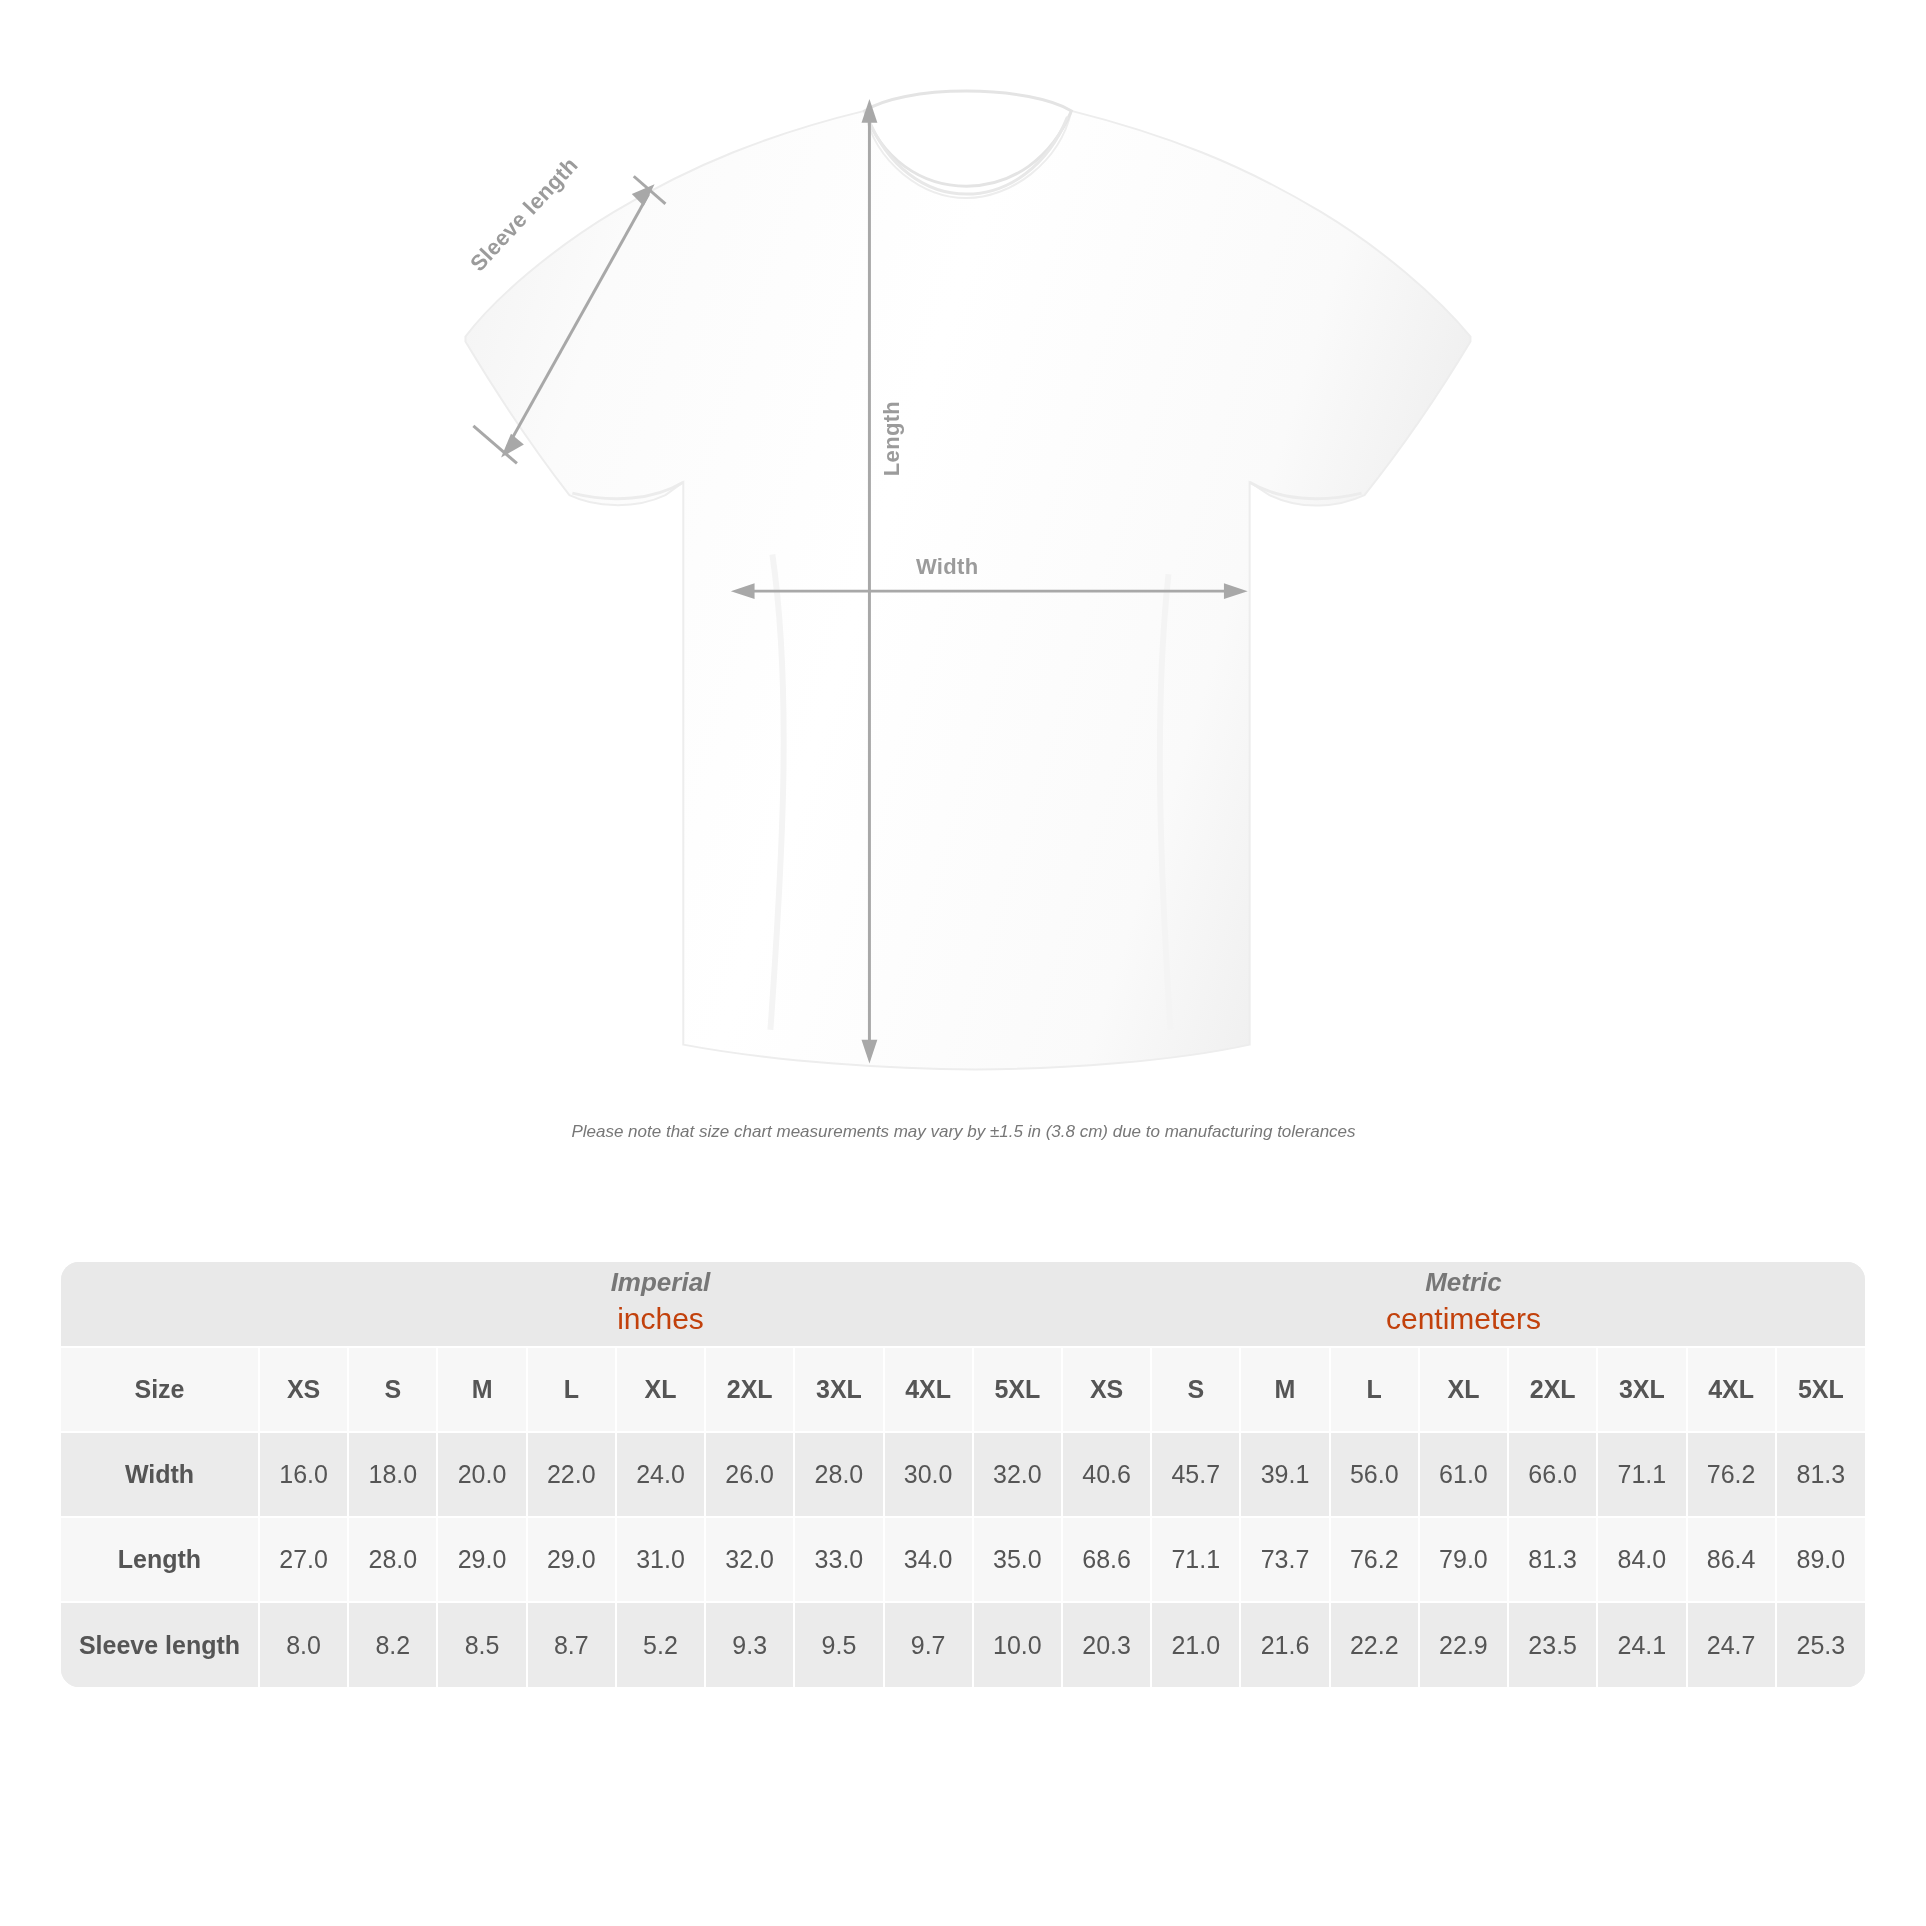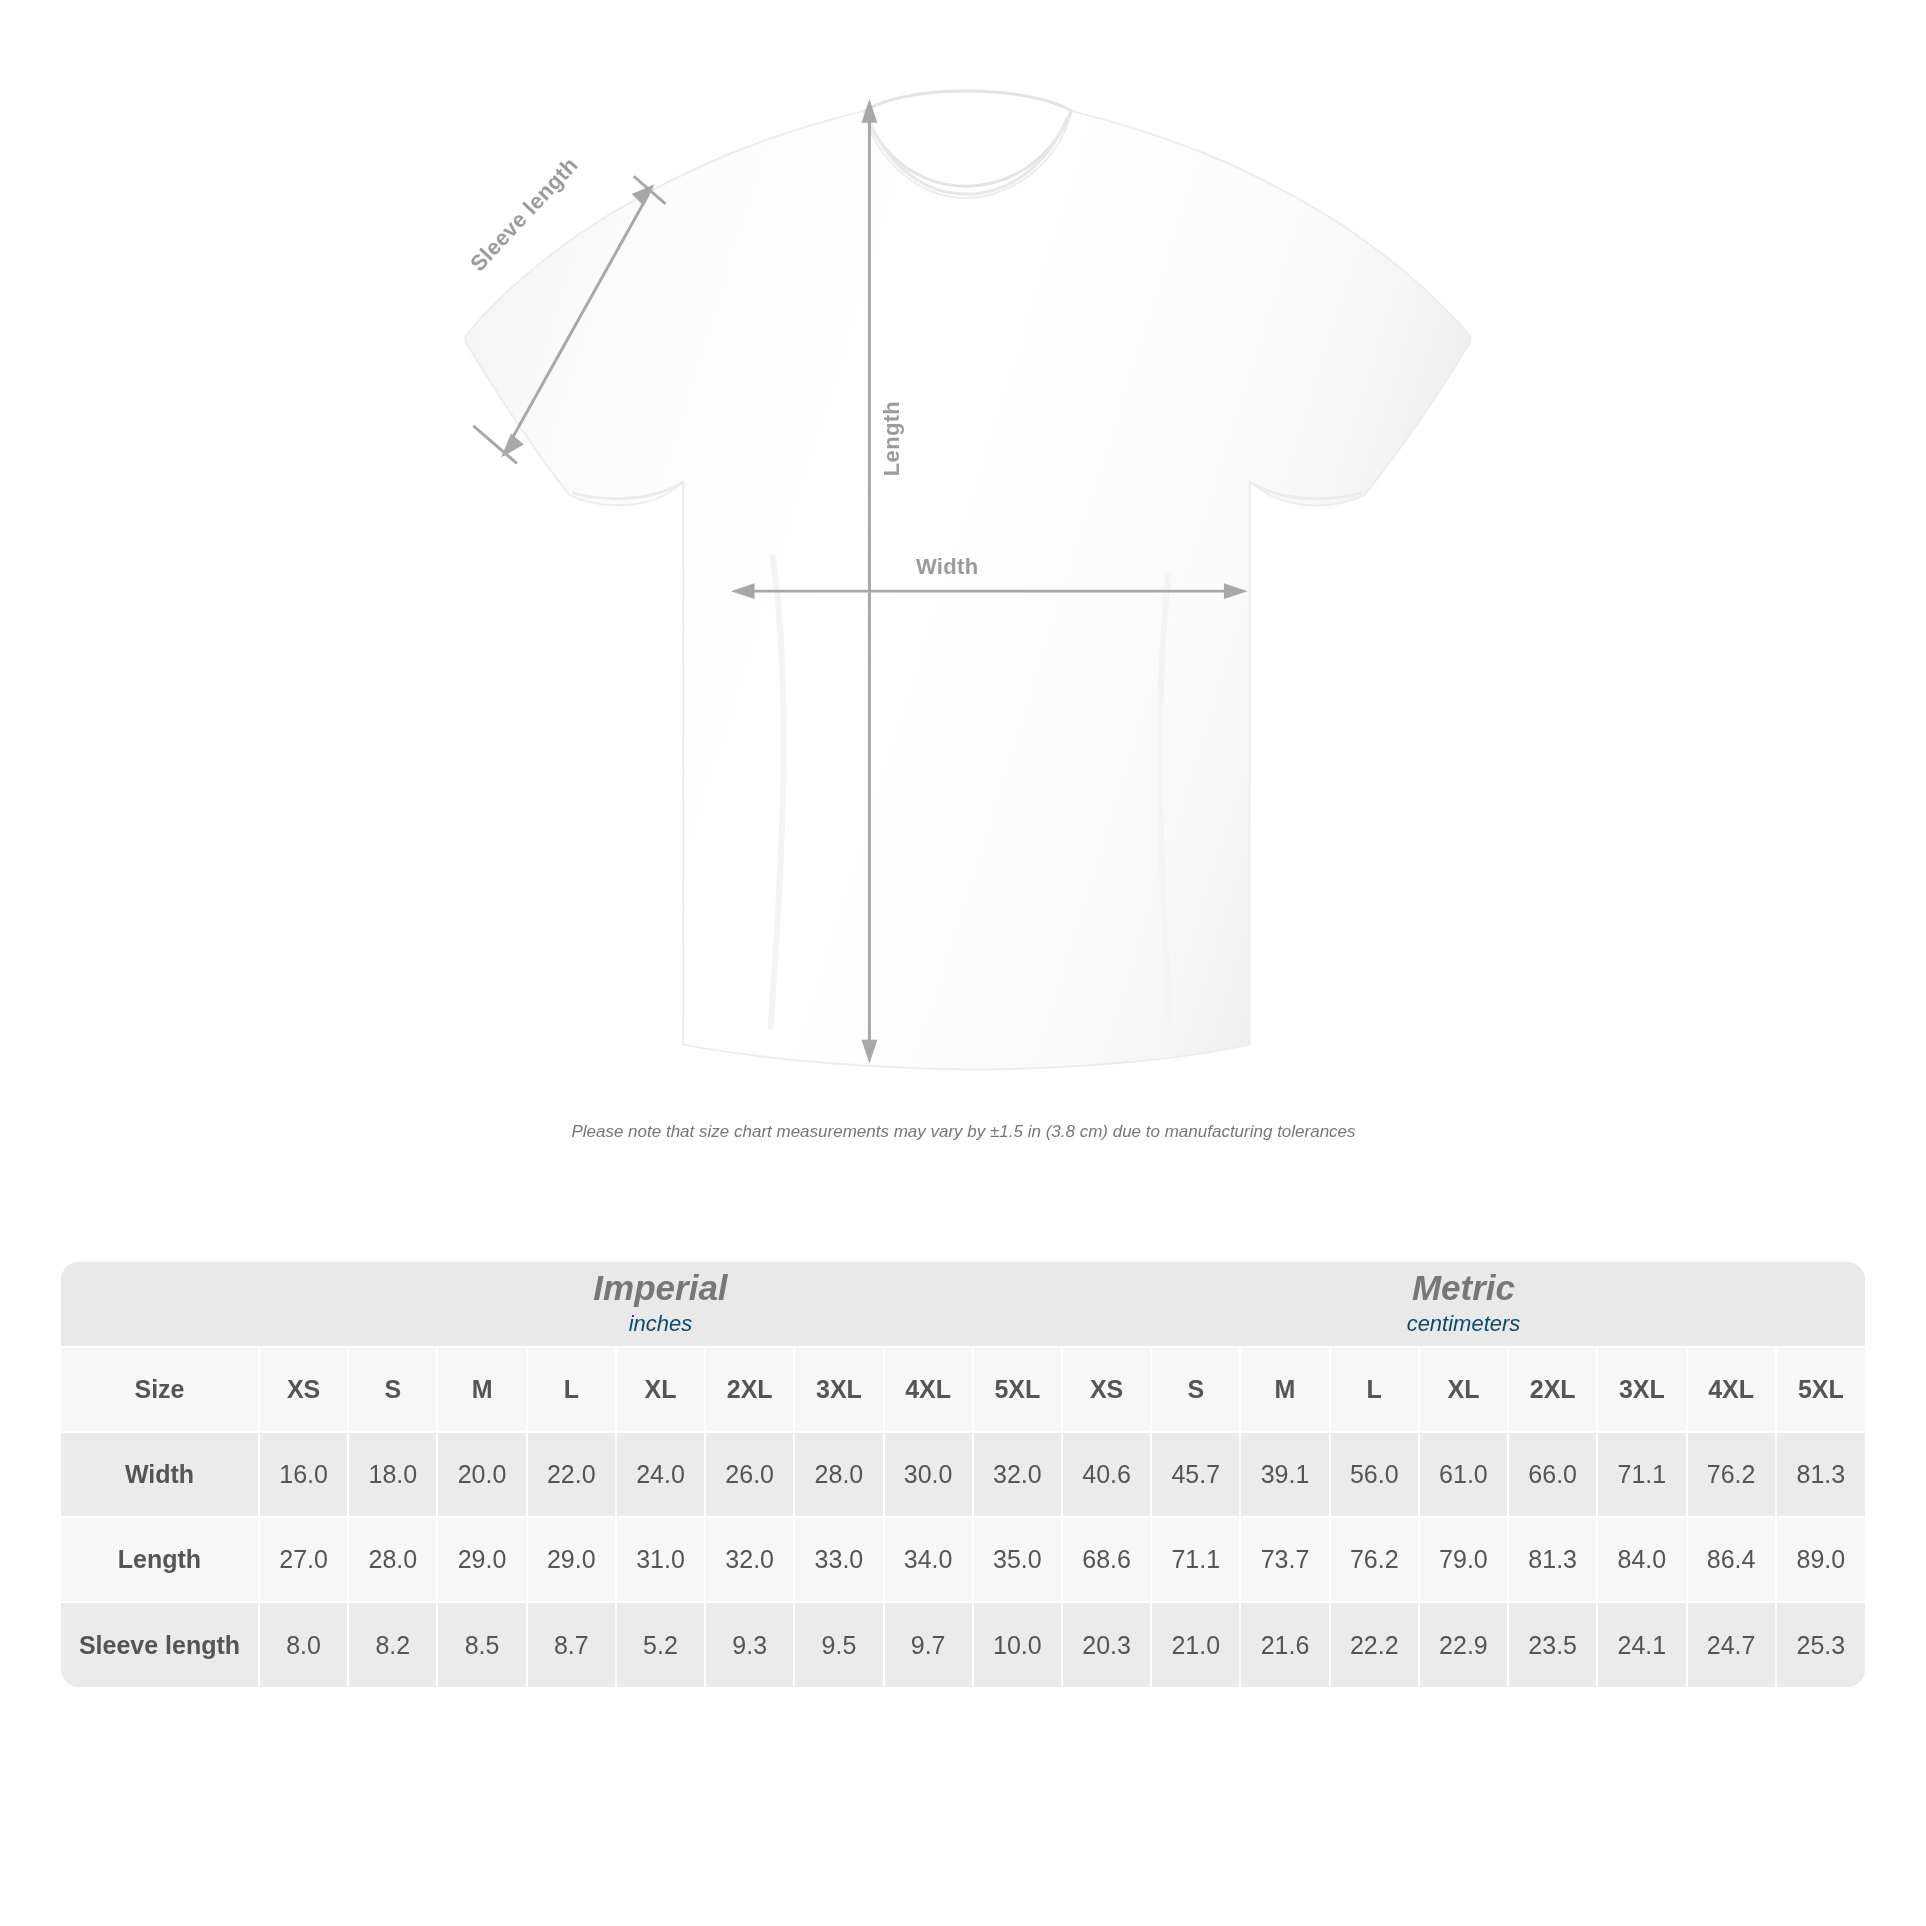--- a/index.html
+++ b/index.html
@@ -91,30 +91,29 @@
     font-size: 25px;
     color: #555555;
     padding: 0;
     height: 85px;
   }
   .unit-head td {
     height: 129px;
     background: #e9e9e9;
   }
   .unit-title {
-    font-size: 35px;
+    font-size: 26px;
     font-weight: bold;
     font-style: italic;
     color: #777777;
     line-height: 1.15;
   }
   .unit-sub {
-    font-size: 22px;
-    font-style: italic;
-    color: #0c4a6e;
+    font-size: 30px;
+    color: #c2410c;
     line-height: 1.4;
   }
   .row-size td {
     background: #f7f7f7;
     font-weight: bold;
     color: #6d6d6d;
     font-size: 26px;
     height: 95px;
   }
   .row-a td { background: #ebebeb; }

